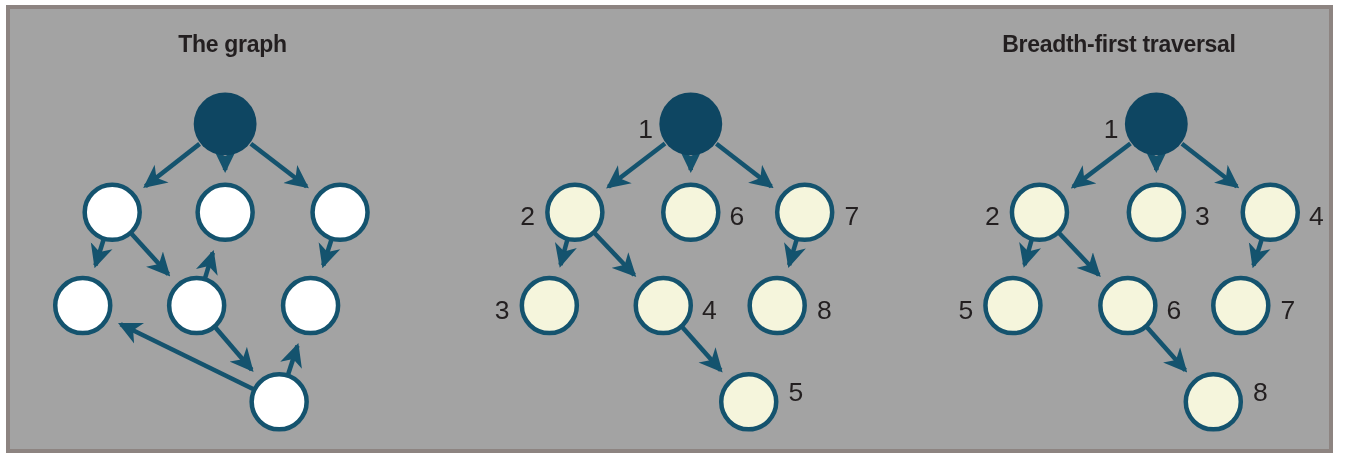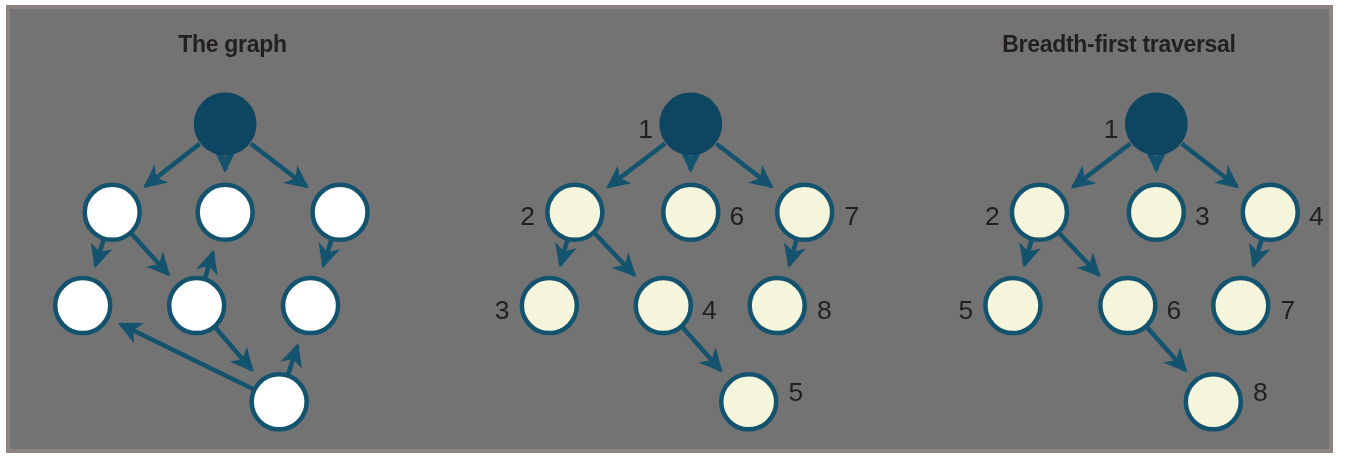--- a/index.html
+++ b/index.html
@@ -5,21 +5,21 @@
   html,body{margin:0;padding:0;background:#ffffff;}
   body{
     width:1345px;height:466px;
     font-family:"Liberation Sans","DejaVu Sans",sans-serif;
     overflow:hidden;
   }
   #figure-frame{
     position:absolute;
     left:6px; top:5px;
     width:1327px; height:448px;
-    background:#737373;
+    background:#a3a3a3;
     border:4px solid #8d8481;
     box-sizing:border-box;
   }
   .panel{
     position:absolute;
     top:0; height:100%;
   }
   #panel-graph{ left:0px;   width:445px; }
   #panel-dfs  { left:445px; width:446px; }
   #panel-bfs  { left:891px; width:436px; }

